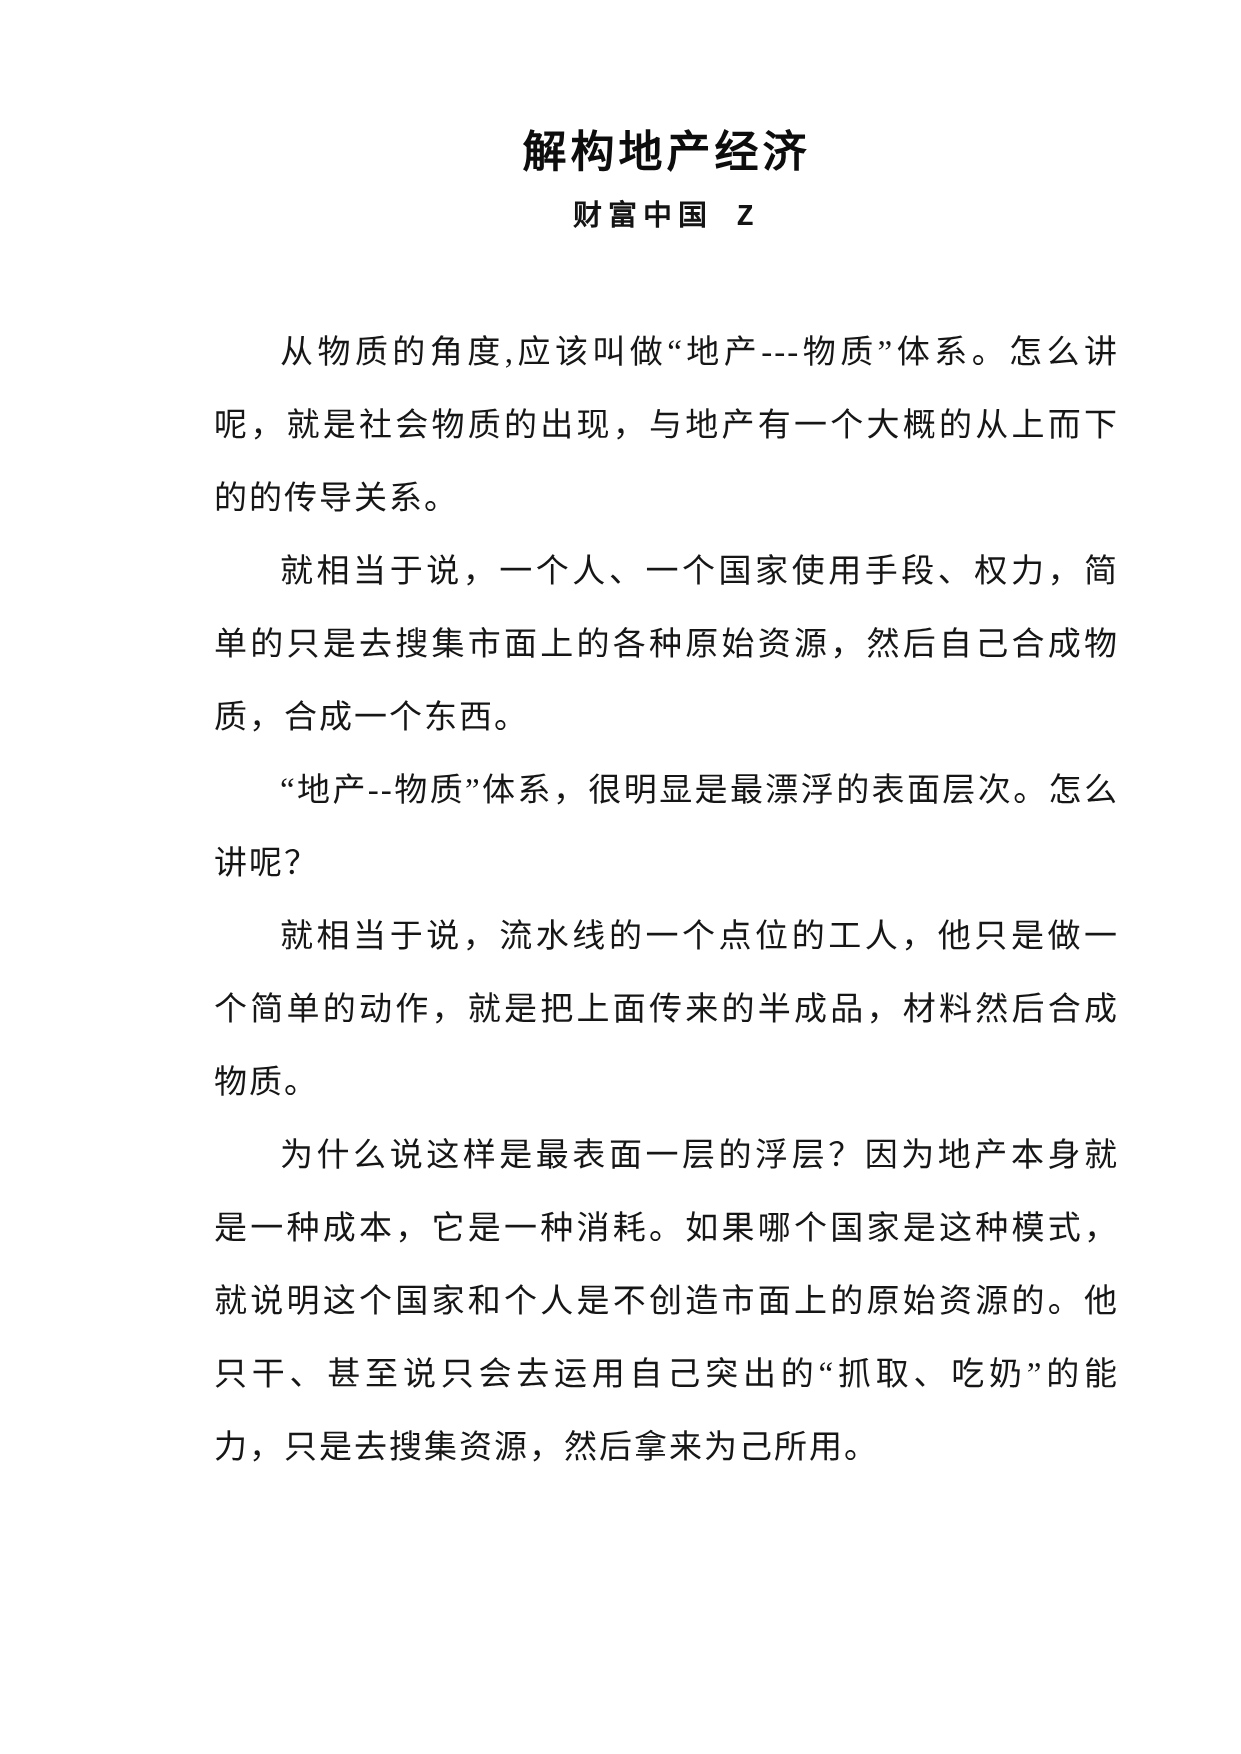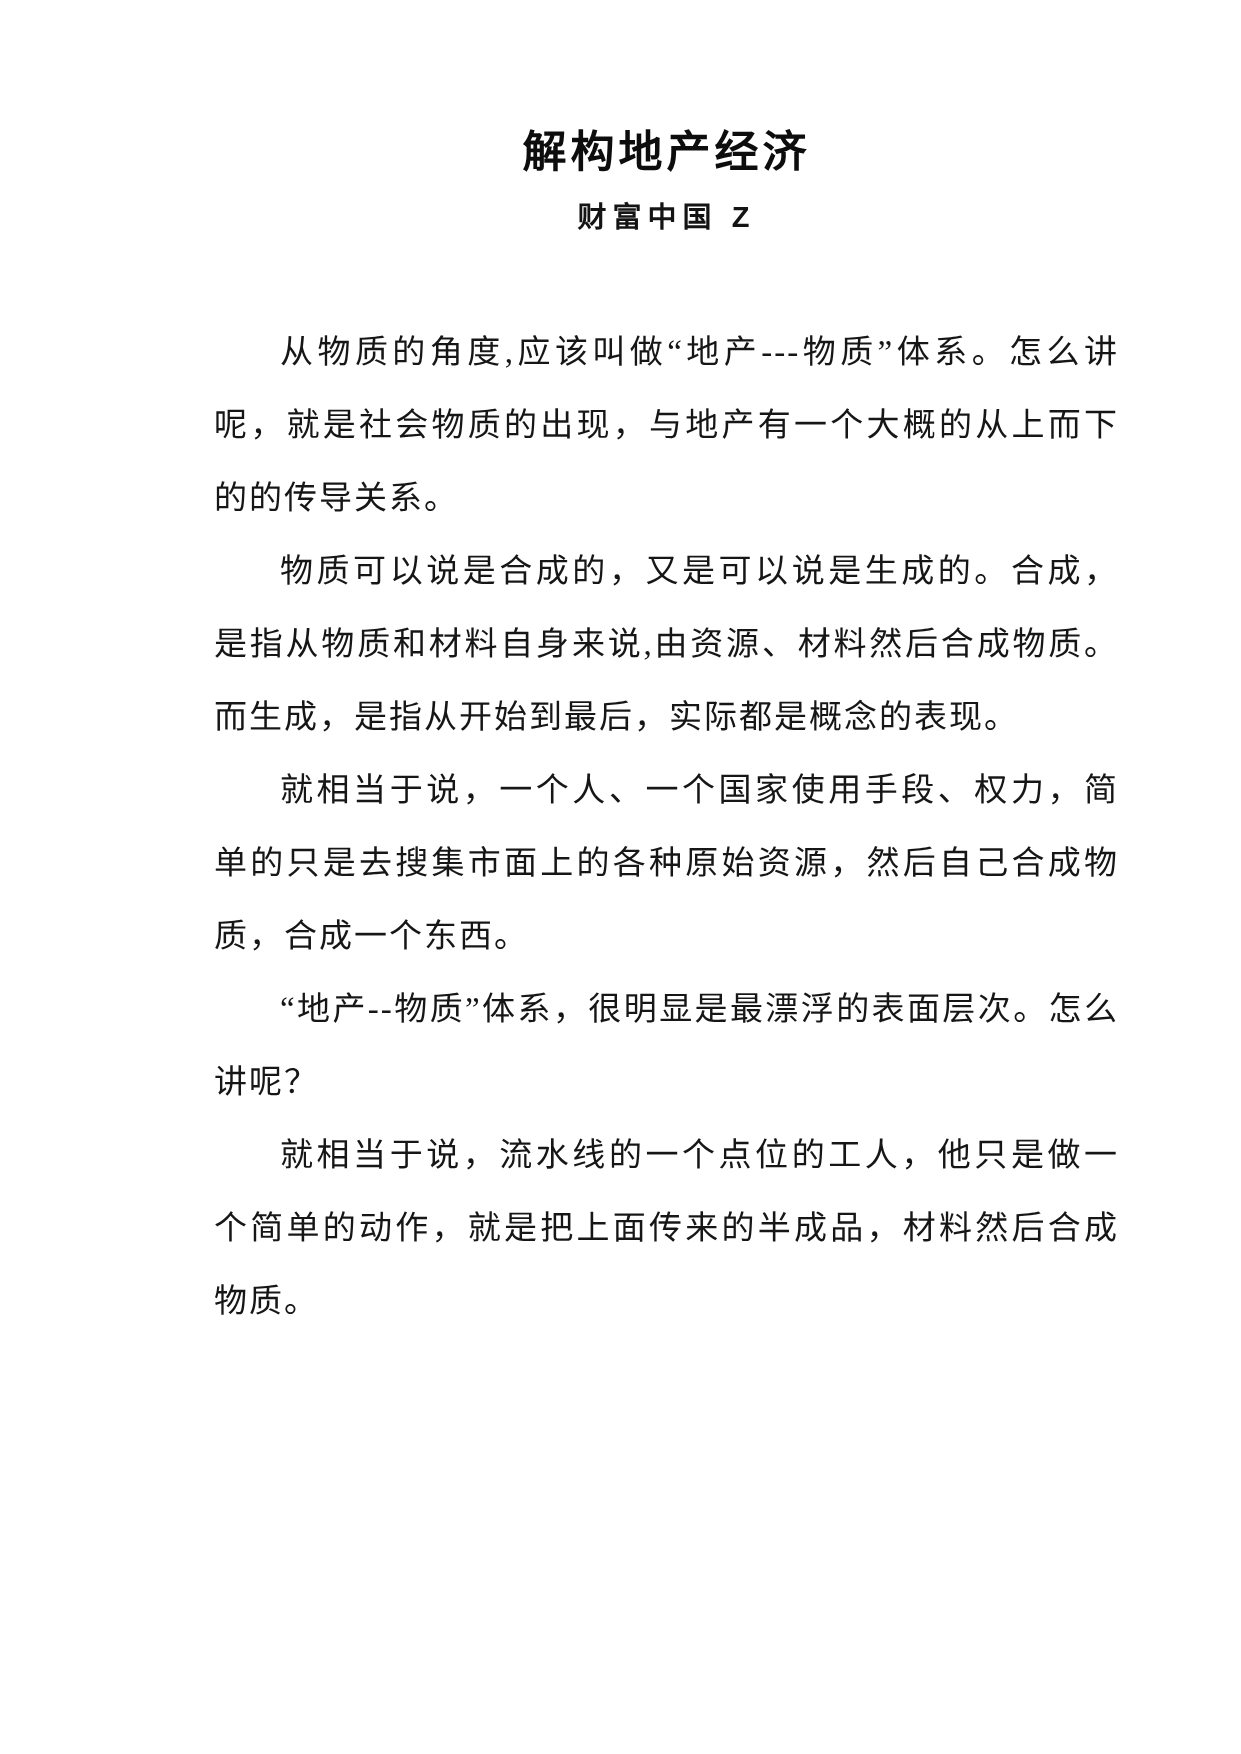--- a/index.html
+++ b/index.html
@@ -24,21 +24,21 @@
     font-family: "Liberation Sans", sans-serif;
     font-weight: 900;
     font-size: 44px;
     letter-spacing: 4px;
     color: #0d0d0d;
     line-height: 1.1;
   }
   .doc-subtitle {
     margin: 26px 0 0 0;
     text-align: center;
-    font-family: Liberation Sans, sans-serif;
+    font-family: Liberation Mono, monospace;
     font-weight: 700;
     font-size: 29px;
     letter-spacing: 6px;
     color: #141414;
     line-height: 1.1;
   }
   .doc-body {
     margin-top: 82px;
   }
   .doc-body p {
@@ -58,18 +58,18 @@
 </head>
 <body>
 
 <div class="page">
   <h1 class="doc-title">解构地产经济</h1>
 
   <div class="doc-subtitle">财富中国 Z</div>
 
   <div class="doc-body">
     <p>从物质的角度,应该叫做“地产---物质”体系。怎么讲呢，就是社会物质的出现，与地产有一个大概的从上而下的的传导关系。</p>
-    <p>物质可以说是合成的，又是可以说是生成的。合成，是指从物质和材料自身来说,由资源、材料然后合成物质。 而生成，是指从开始到最后，实际都是概念的表现。</p>
     <p>就相当于说，一个人、一个国家使用手段、权力，简单的只是去搜集市面上的各种原始资源，然后自己合成物质，合成一个东西。</p>
     <p>“地产--物质”体系，很明显是最漂浮的表面层次。怎么讲呢？</p>
     <p>就相当于说，流水线的一个点位的工人，他只是做一个简单的动作，就是把上面传来的半成品，材料然后合成物质。</p>
+    <p>为什么说这样是最表面一层的浮层？因为地产本身就是一种成本，它是一种消耗。如果哪个国家是这种模式，就说明这个国家和个人是不创造市面上的原始资源的。他只干、甚至说只会去运用自己突出的“抓取、吃奶”的能力，只是去搜集资源，然后拿来为己所用。</p>
   </div>
 </div>
 
 </body></html>

